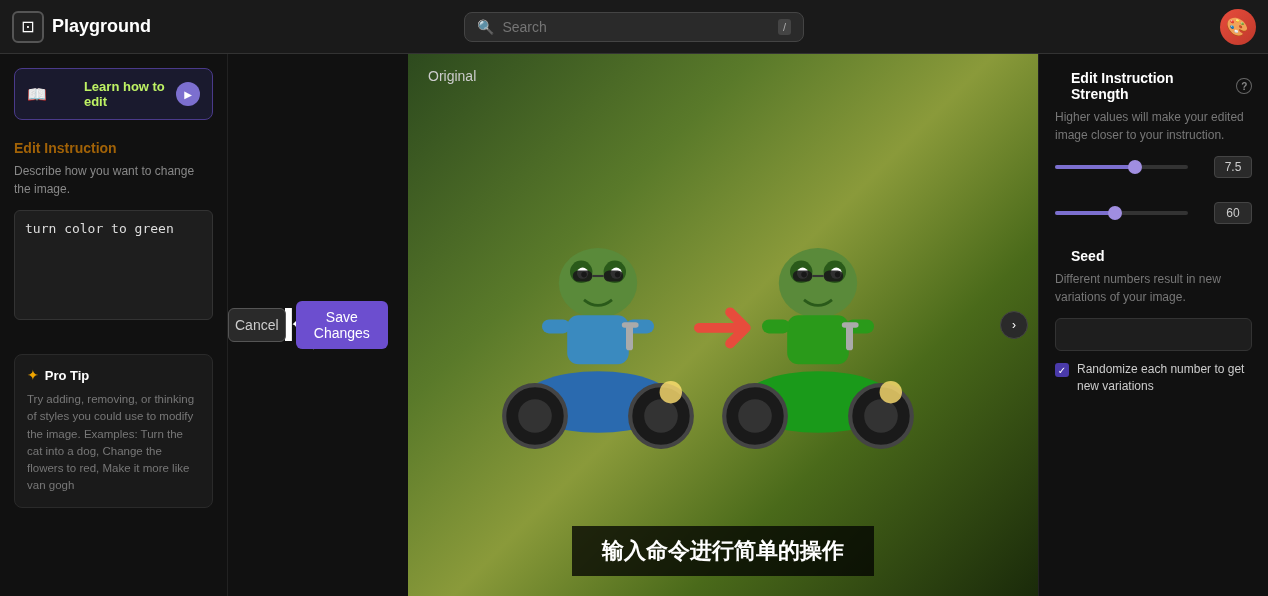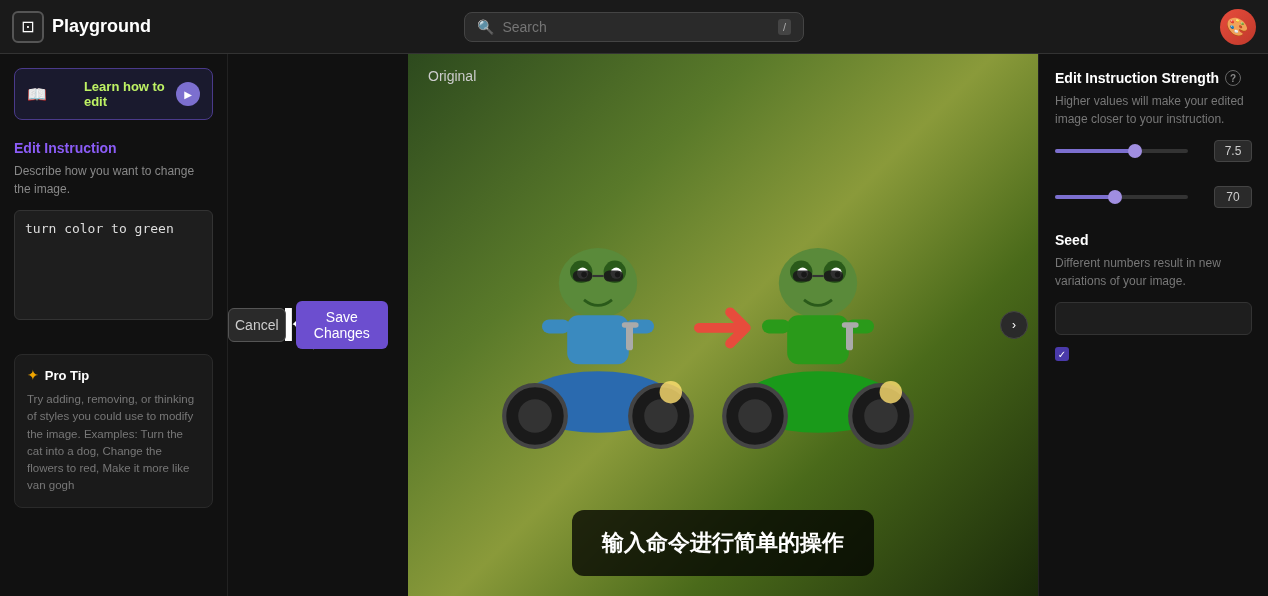--- a/index.html
+++ b/index.html
@@ -144,21 +144,21 @@
       background: #7c6fcf;
       display: flex;
       align-items: center;
       justify-content: center;
       font-size: 10px;
       color: #fff;
     }
     .section-title {
       font-size: 14px;
       font-weight: 700;
-      color: #8b5cf6;
+      color: #a16207;
       margin-bottom: 6px;
     }
     .section-desc {
       font-size: 12px;
       color: #888;
       margin-bottom: 12px;
       line-height: 1.5;
     }
     .instruction-input {
       width: 100%;
@@ -327,22 +327,22 @@
     }
     .bottom-subtitle {
       position: absolute;
       bottom: 20px;
       left: 50%;
       transform: translateX(-50%);
       background: rgba(0,0,0,0.75);
       color: #fff;
       font-size: 22px;
       font-weight: 700;
-      padding: 18px 30px;
-      border-radius: 12px;
+      padding: 10px 30px;
+      border-radius: 0;
       white-space: nowrap;
       z-index: 10;
     }
     
     .moto-svg {
       width: 100%;
       height: 100%;
     }
 
     
@@ -358,20 +358,21 @@
       margin-bottom: 24px;
     }
     .panel-section-title {
       font-size: 14px;
       font-weight: 700;
       color: #fff;
       margin-bottom: 6px;
       display: flex;
       align-items: center;
       gap: 6px;
+      margin-left: 16px;
     }
     .info-icon {
       width: 16px;
       height: 16px;
       border-radius: 50%;
       border: 1px solid #666;
       display: flex;
       align-items: center;
       justify-content: center;
       font-size: 10px;
@@ -607,27 +608,28 @@
         <div class="slider-value">7.5</div>
       </div>
     </div>
 
     <div class="panel-section">
       <div class="slider-container">
         <div class="slider-track">
           <div class="slider-fill" id="quality-fill" style="width: 45%;"></div>
           <div class="slider-thumb" id="quality-thumb" style="left: calc(45% - 7px);"></div>
         </div>
-        <div class="slider-value">70</div>
+        <div class="slider-value">60</div>
       </div>
     </div>
 
     <div class="panel-section">
       <div class="panel-section-title">Seed</div>
       <div class="panel-section-desc">Different numbers result in new variations of your image.</div>
       <input class="seed-input" type="text" style="">
       <div class="checkbox-row">
         <div class="checkbox">✓</div>
+        <span class="checkbox-label">Randomize each number to get new variations</span>
       </div>
     </div>
   </div>
 
 </div>
 
 </body></html>

